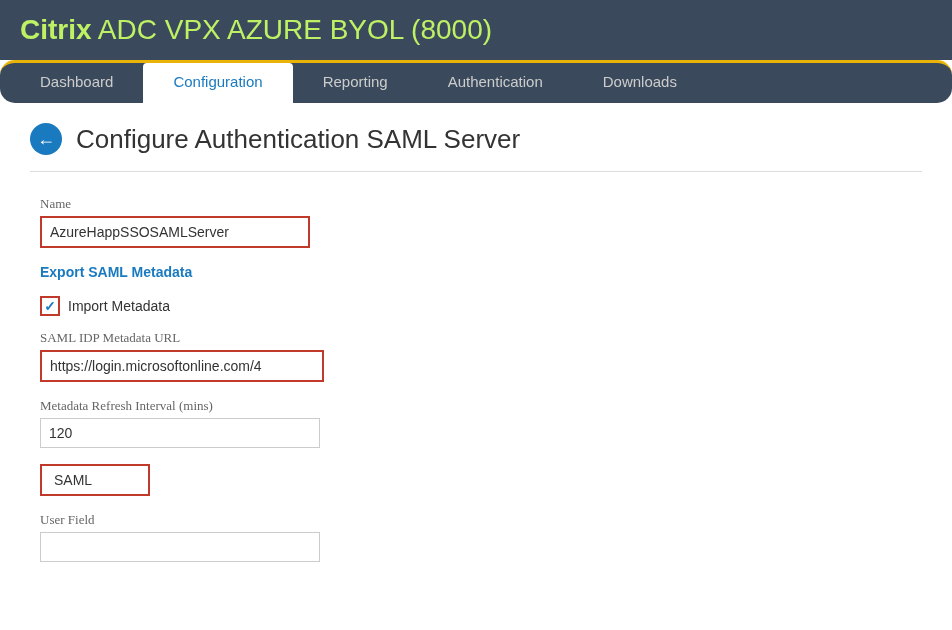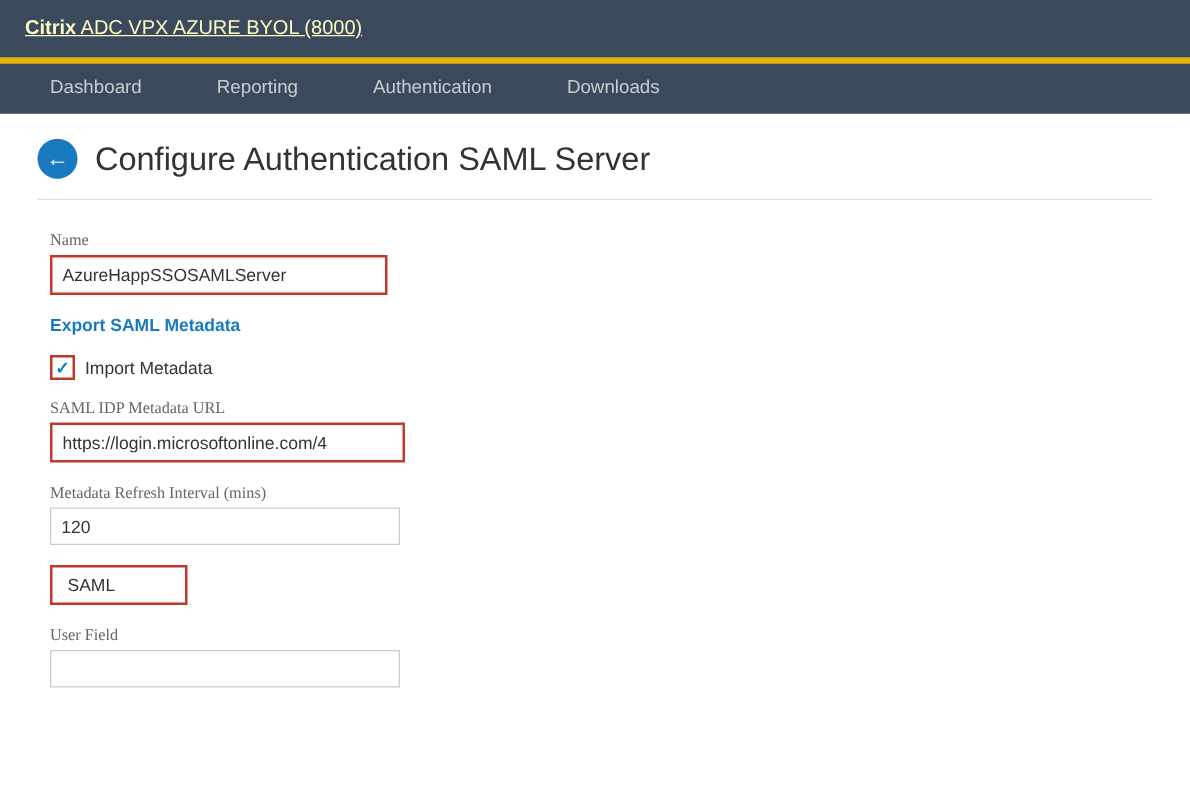--- a/index.html
+++ b/index.html
@@ -6,36 +6,36 @@
     body { font-family: Arial, sans-serif; background: #fff; width: 952px; min-height: 630px; }
 
     
     .header {
       background: #3a4a5c;
       padding: 14px 20px;
       display: flex;
       align-items: center;
     }
     .header-title {
-      color: #fef9c3;
-      font-size: 16px;
+      color: #bef264;
+      font-size: 28px;
       font-weight: 400;
-      text-decoration: underline;
     }
     .header-title .citrix {
       font-weight: 700;
     }
 
     
     .nav {
       background: #3a4a5c;
       display: flex;
       align-items: flex-end;
       padding-left: 10px;
-      border-top: 5px solid #eab308;
+      border-top: 3px solid #eab308;
+      border-radius: 15px;
     }
     .nav-item {
       color: #ccc;
       padding: 10px 30px;
       cursor: pointer;
       font-size: 15px;
       border-bottom: 3px solid transparent;
     }
     .nav-item.active {
       background: #fff;
@@ -174,20 +174,21 @@
 <body>
 
 <div class="header">
   <span class="header-title">
     <span class="citrix">Citrix</span><span> ADC VPX AZURE BYOL (8000)</span>
   </span>
 </div>
 
 <div class="nav">
   <div class="nav-item">Dashboard</div>
+  <div class="nav-item active">Configuration</div>
   <div class="nav-item">Reporting</div>
   <div class="nav-item">Authentication</div>
   <div class="nav-item">Downloads</div>
 </div>
 
 <div class="content">
 
   <div class="page-title-row">
     <div class="back-btn">
       <span class="arrow">←</span>

